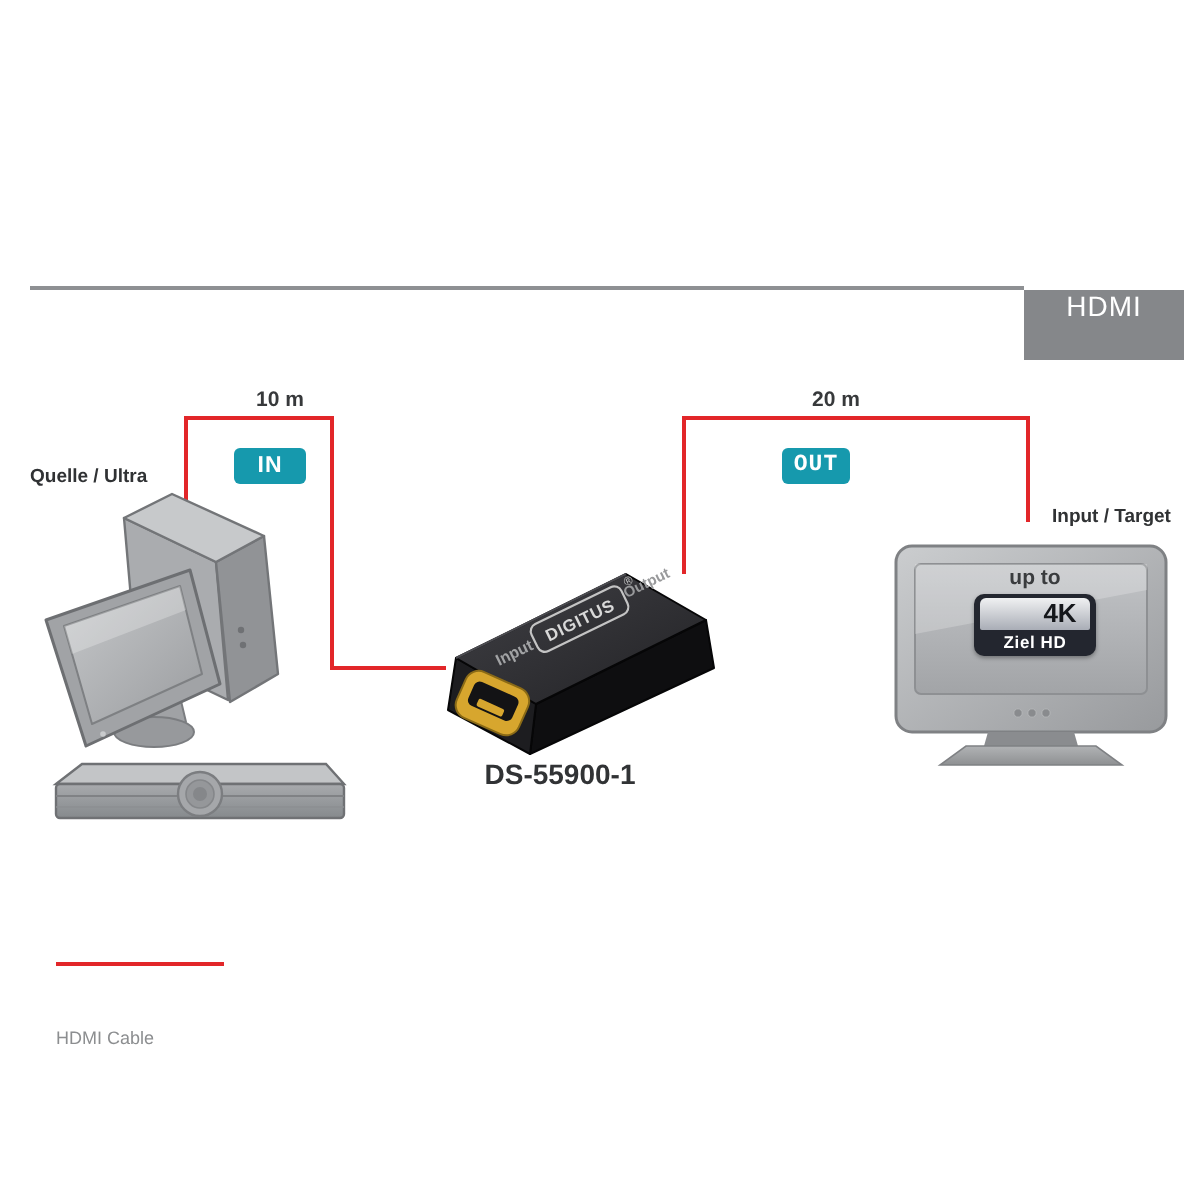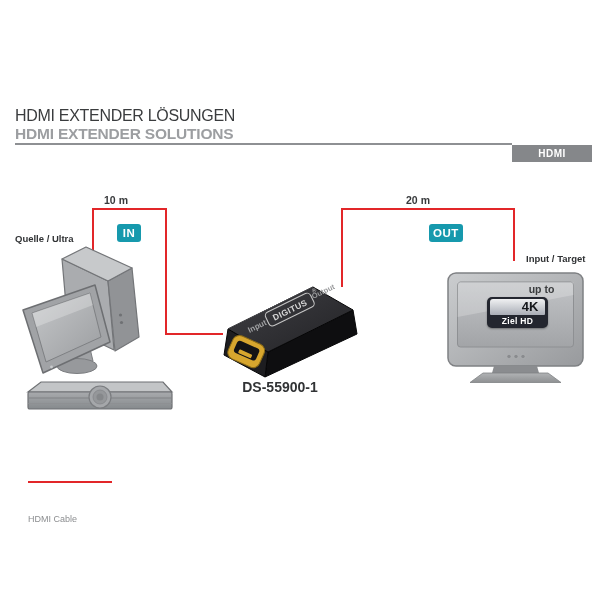--- a/index.html
+++ b/index.html
@@ -3,59 +3,57 @@
 <meta charset="utf-8">
 <style>
   html,body{margin:0;padding:0;background:#fff;}
   .stage{position:relative;width:600px;height:600px;background:#ffffff;overflow:hidden;
          font-family:"Liberation Sans",sans-serif;}
   .abs{position:absolute;}
   
   .title{left:15px;top:107px;font-size:16px;font-weight:400;letter-spacing:-.3px;color:#3a3c3e;}
   .subtitle{left:15px;top:125px;font-size:15.5px;font-weight:700;letter-spacing:-.2px;color:#9c9ea1;}
   .rule{left:15px;top:143px;width:497px;height:2px;background:#8e9093;}
-  .hdmi-tab{left:512px;top:145px;width:80px;height:17px;background:var(--tab-gray,#85878a);
-            color:#fff;font-size:10px;font-weight:700;letter-spacing:.5px;
+  .hdmi-tab{left:512px;top:145px;width:80px;height:35px;background:var(--tab-gray,#85878a);
+            color:#fff;font-size:14px;font-weight:400;letter-spacing:.5px;
             text-align:center;line-height:17px;}
   
   .dist{font-size:10.5px;font-weight:700;color:#37393b;text-align:center;width:60px;}
-  .dist.in{left:86px;top:194px;}
+  .dist.in{left:110px;top:194px;}
   .dist.out{left:388px;top:194px;}
   
   .badge{background:var(--badge-teal,#1699ad);color:#fff;font-weight:700;font-size:11.5px;
          text-align:center;line-height:18px;height:18px;border-radius:3px;letter-spacing:.5px;}
-  .badge.in{left:117px;top:224px;width:24px;}
-  .badge.out{left:429px;top:224px;width:34px;}
+  .badge.in{left:117px;top:224px;width:36px;}
+  .badge.out{left:391px;top:224px;width:34px;font-family:Liberation Mono, monospace;}
   
   .endpoint{font-size:9.5px;font-weight:700;color:#303234;}
   .src{left:15px;top:233px;}
   .tgt{left:526px;top:253px;}
   
   .model{left:232px;top:379px;width:96px;text-align:center;font-size:14px;font-weight:700;color:#313335;}
   
-  .upto{left:513px;top:283px;width:57px;text-align:center;font-size:10.5px;font-weight:700;color:#3a3c3e;}
+  .upto{left:489px;top:283px;width:57px;text-align:center;font-size:10.5px;font-weight:700;color:#3a3c3e;}
   .k4{left:487px;top:297px;width:61px;background:#23262f;border-radius:5px;
       box-shadow:0 1px 2px rgba(0,0,0,.35);}
   .k4top{margin:2px 3px 0;height:16px;border-radius:3px 3px 1px 1px;
          background:linear-gradient(#f0f1f2,#a9adb6);
          font-size:13px;line-height:16px;font-weight:700;color:#15171b;text-align:center;padding-left:25px;}
   .k4bot{height:13px;font-size:8.5px;line-height:13px;font-weight:700;color:#ffffff;
          text-align:center;letter-spacing:.3px;}
   
   .legend-text{left:28px;top:470px;font-size:9px;color:#8c8e90;margin-top:44px;}
   .legend-line{left:28px;top:481px;width:84px;height:2px;background:var(--cable-red,#d8383c);}
   svg text{font-family:"Liberation Sans",sans-serif;}
 </style>
 </head>
 <body>
 
 <div class="stage">
 
-  <div class="abs title">HDMI EXTENDER LÖSUNGEN</div>
-  <div class="abs subtitle">HDMI EXTENDER SOLUTIONS</div>
   <div class="abs rule"></div>
   <div class="abs hdmi-tab">HDMI</div>
 
   <svg class="abs" style="left:0;top:0" width="600" height="600" viewBox="0 0 600 600">
     <defs>
       <linearGradient id="tvBody" x1="0" y1="0" x2="1" y2="1">
         <stop offset="0" stop-color="#cbcdcf"></stop>
           <stop offset="1" stop-color="#989a9d"></stop>
       </linearGradient>
       <linearGradient id="tvScreen" x1="0" y1="0" x2="0" y2="1">

